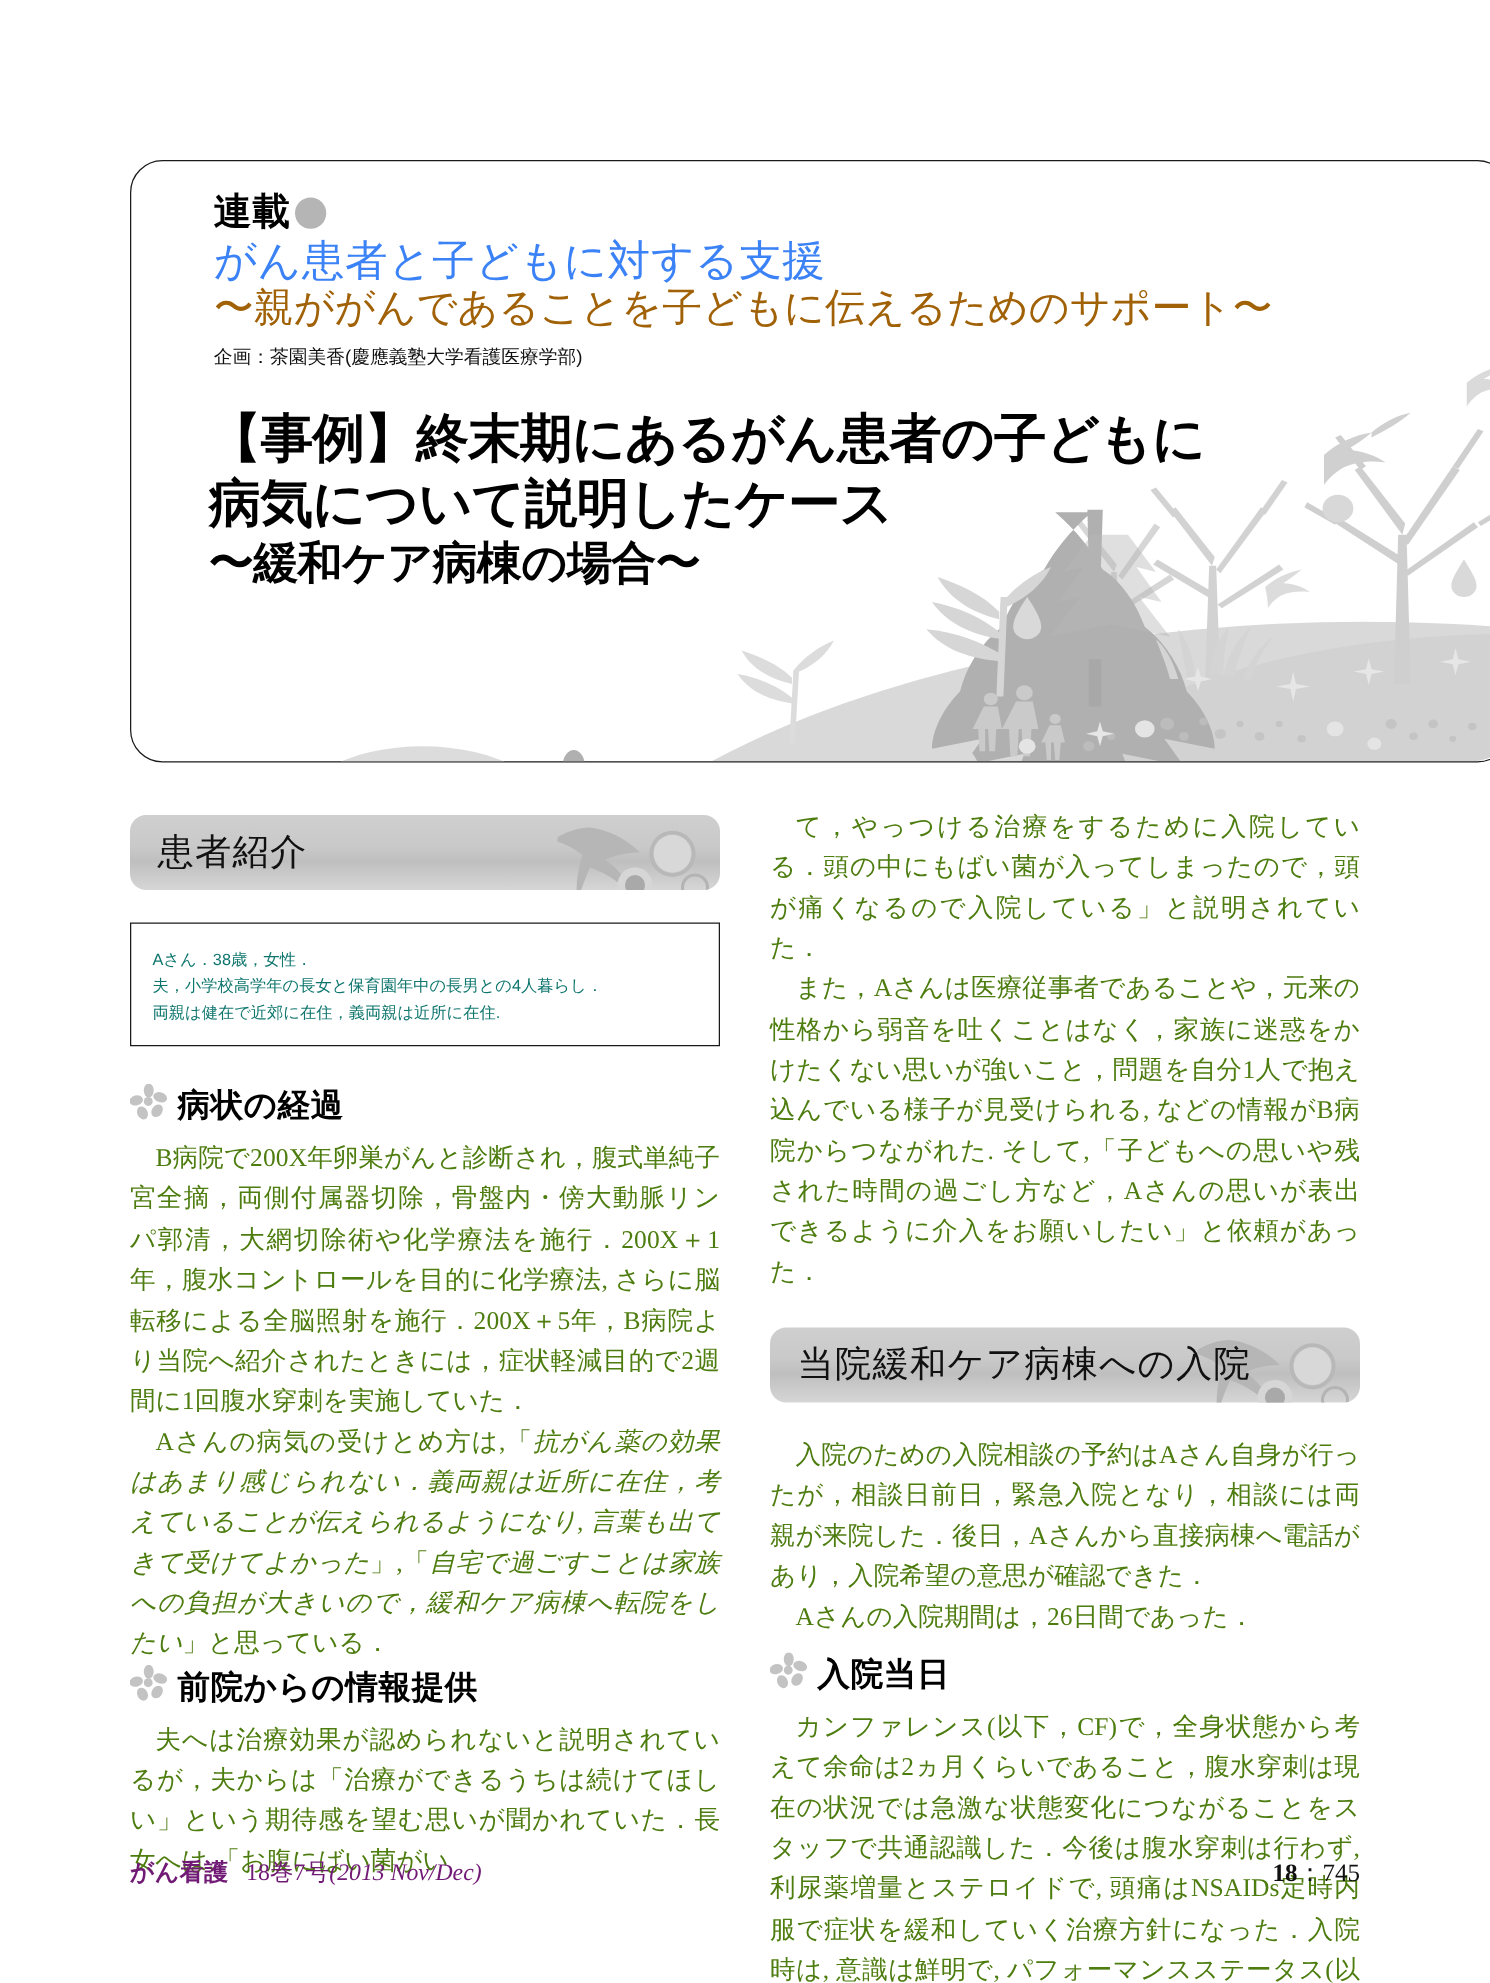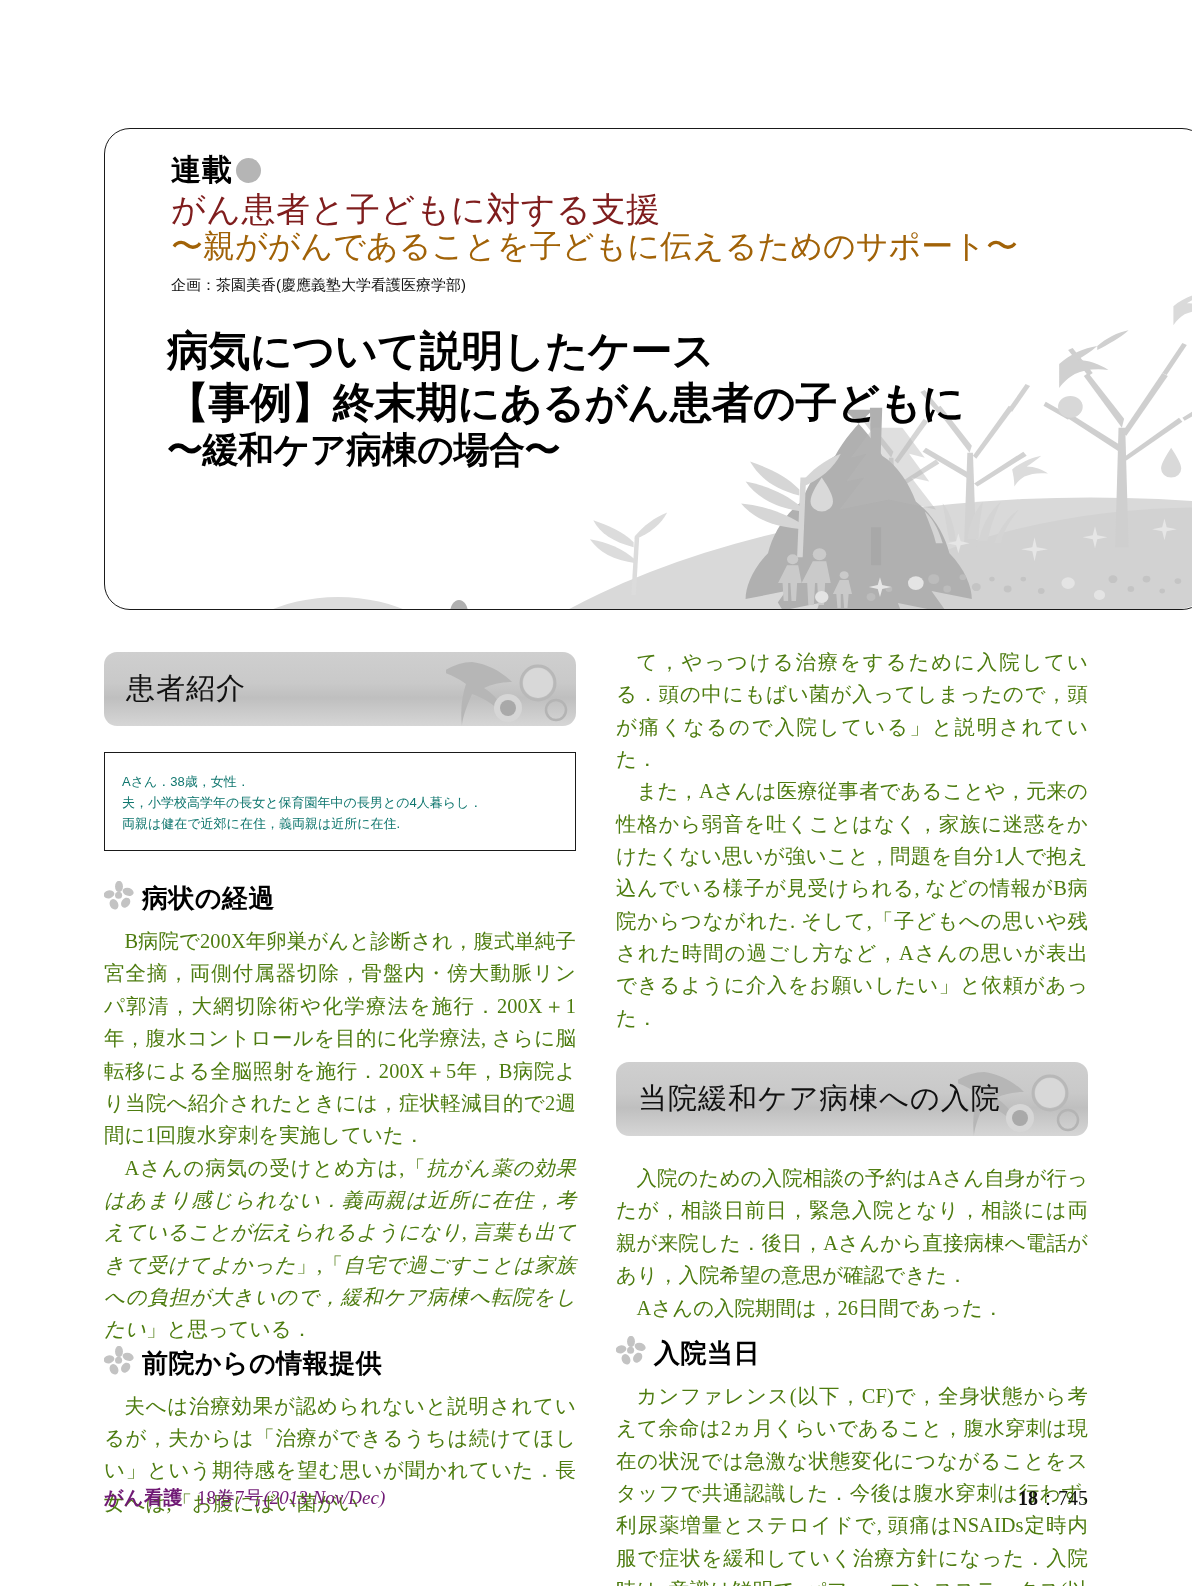--- a/index.html
+++ b/index.html
@@ -61,21 +61,21 @@
     margin-left: 1px;
   }
   .series-title {
     position: absolute;
     left: 66px;
     top: 60px;
     font-family: "Liberation Sans", "DejaVu Sans", sans-serif;
     font-size: 34px;
     line-height: 1.18;
     letter-spacing: 0.5px;
-    color: #7f1d1d;
+    color: #3b82f6;
     white-space: nowrap;
   }
   .series-sub {
     position: absolute;
     left: 66px;
     top: 99px;
     font-family: "Liberation Sans", "DejaVu Sans", sans-serif;
     font-size: 32px;
     line-height: 1.18;
     letter-spacing: 0px;
@@ -140,21 +140,21 @@
     position: absolute;
     top: 652px;
     width: 472px;
   }
   .col-left  { left: 104px; }
   .col-right { left: 616px; }
 
   .sec-bar {
     position: relative;
     width: 472px;
-    height: 74px;
+    height: 60px;
     border-radius: 13px;
     background: linear-gradient(to bottom, #cfcfcf 0%, #c9c9c9 42%, #bfbfbf 62%, #d6d6d6 100%);
     overflow: hidden;
     margin-bottom: 26px;
   }
   .sec-bar-deco { position:absolute; right:0; top:0; width:130px; height:74px; }
   .sec-bar-deco svg { display:block; }
   .sec-bar-title {
     position: absolute;
     left: 22px;
@@ -393,22 +393,22 @@
   <div class="series-row">
     <span class="series-label">連載</span>
     <span class="series-dot"></span>
   </div>
 
   <div class="series-title">がん患者と子どもに対する支援</div>
   <div class="series-sub">〜親ががんであることを子どもに伝えるためのサポート〜</div>
   <div class="planner">企画：茶園美香(慶應義塾大学看護医療学部)</div>
 
   <div class="main-title">
+    <div>【事例】終末期にあるがん患者の子どもに</div>
     <div>病気について説明したケース</div>
-    <div>【事例】終末期にあるがん患者の子どもに</div>
     <div class="l3">〜緩和ケア病棟の場合〜</div>
   </div>
 
   <div class="issue-oval"></div>
 
   <svg style="position:absolute;left:318px;top:470px;width:72px;height:72px" viewBox="0 0 72 72" xmlns="http://www.w3.org/2000/svg">
     <g fill="#b0b0b0">
       <ellipse cx="36" cy="14" rx="9" ry="13"></ellipse>
       <ellipse cx="57" cy="26" rx="13" ry="9"></ellipse>
       <ellipse cx="53" cy="50" rx="11" ry="12" transform="rotate(30 53 50)"></ellipse>

